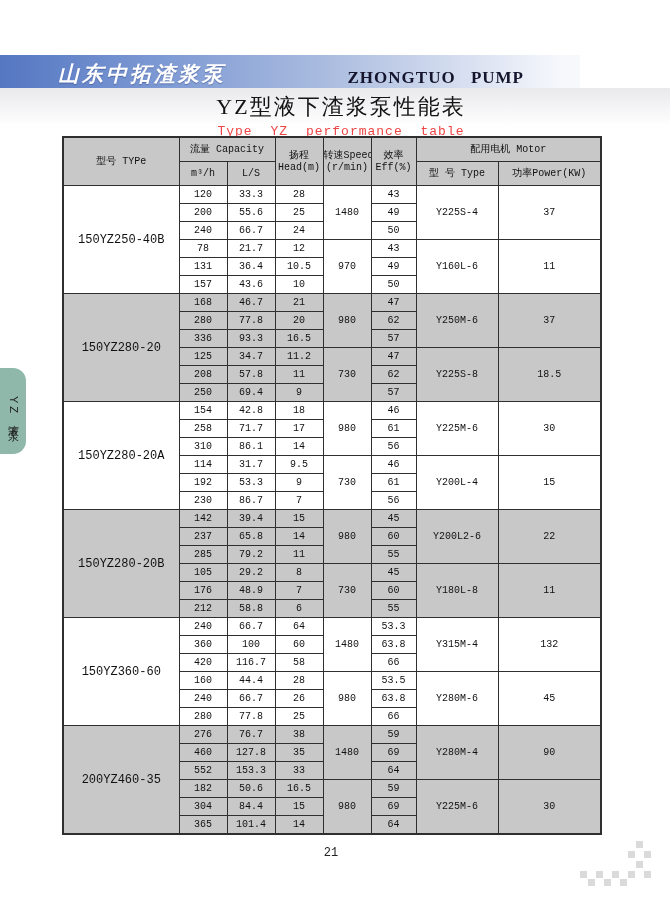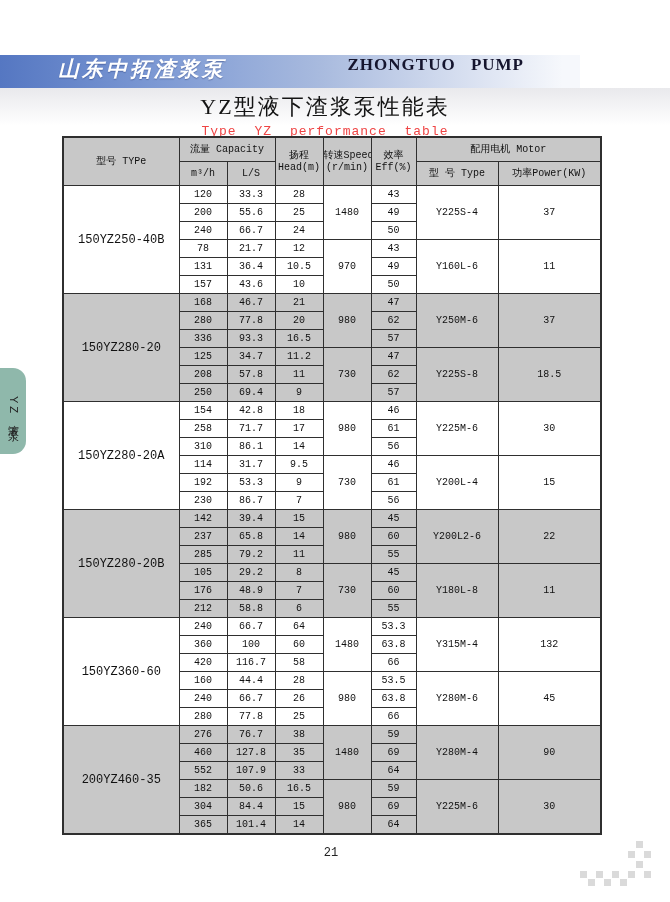--- a/index.html
+++ b/index.html
@@ -12,40 +12,40 @@
     --square-gray:#dadada;
   }
   html,body{margin:0;padding:0;background:#fff;}
   body{font-family:"Liberation Sans","DejaVu Sans",sans-serif;}
   .page{position:relative;width:670px;height:902px;background:#fff;overflow:hidden;}
 
   
   .topbar{
     position:absolute;left:0;top:55px;width:580px;height:33px;
     background:linear-gradient(90deg,#5577c2 0%,#7e9ad4 28%,#a8bade 55%,#d7dff0 80%,#f6f8fc 97%);
-    display:flex;align-items:flex-start;justify-content:space-between;
+    display:flex;align-items:flex-end;justify-content:space-between;
   }
   .bar-shadow{
     position:absolute;left:0;top:88px;width:670px;height:42px;
     background:linear-gradient(180deg,#e9e9ec 0%,#ffffff 90%);
   }
   .logo-cn{
     margin-left:58px;color:#ffffff;
     font-family:"Liberation Serif","DejaVu Serif",serif;
     font-style:italic;font-weight:bold;font-size:21px;letter-spacing:3px;
     text-shadow:0 1px 1px rgba(40,60,120,.45);
   }
   .brand-en{
     margin-right:56px;color:var(--brand-navy);
     font-family:"Liberation Serif","DejaVu Serif",serif;
     font-weight:bold;font-size:17px;letter-spacing:1px;word-spacing:10px;
   }
 
   
-  .title-wrap{position:absolute;left:56px;top:92px;width:538px;text-align:center;}
+  .title-wrap{position:absolute;left:72px;top:92px;width:538px;text-align:center;}
   .title-cn{
     font-family:"Liberation Serif","DejaVu Serif",serif;
     font-size:22px;color:#141414;letter-spacing:2px;
   }
   .title-en{
     margin-top:2px;
     font-family:"Liberation Mono","DejaVu Sans Mono",monospace;
     font-size:13px;color:#ef4444;word-spacing:9px;letter-spacing:1px;
   }
 
@@ -365,21 +365,21 @@
           <td rowspan="3">90</td>
         </tr>
         <tr class="shaded">
           <td>460</td>
           <td>127.8</td>
           <td>35</td>
           <td>69</td>
         </tr>
         <tr class="shaded">
           <td>552</td>
-          <td>107.9</td>
+          <td>153.3</td>
           <td>33</td>
           <td>64</td>
         </tr>
         <tr class="shaded">
           <td>182</td>
           <td>50.6</td>
           <td>16.5</td>
           <td rowspan="3">980</td>
           <td>59</td>
           <td rowspan="3">Y225M-6</td>

